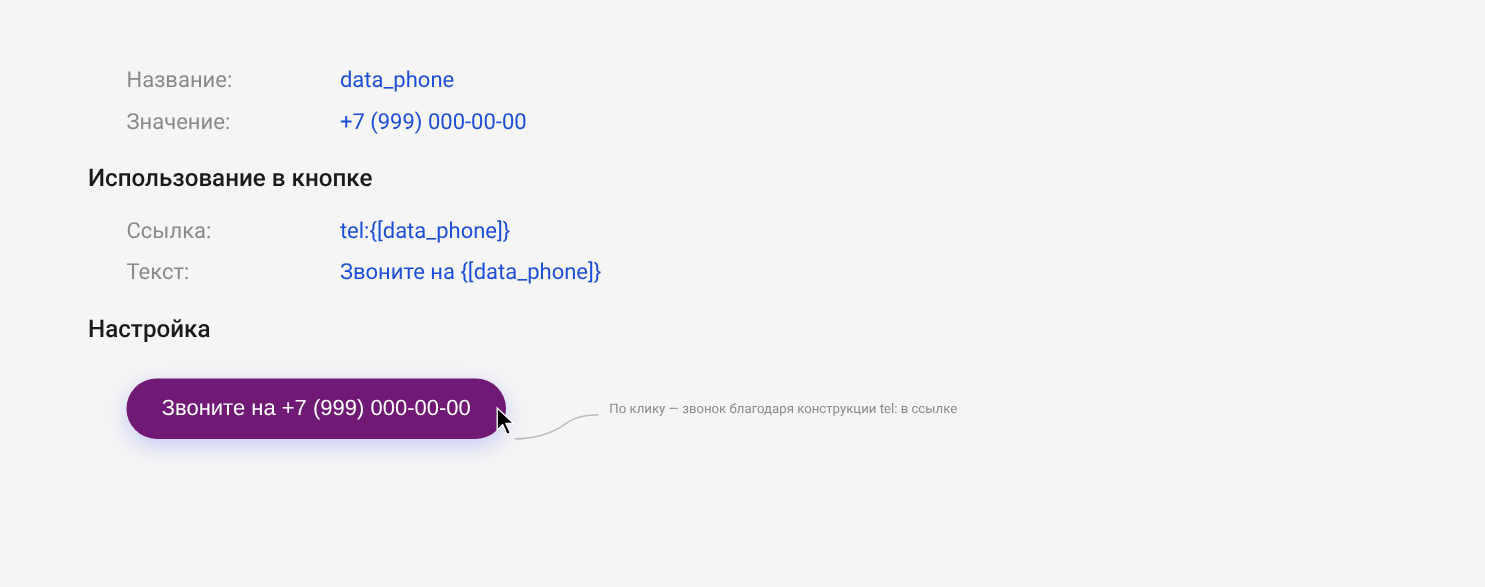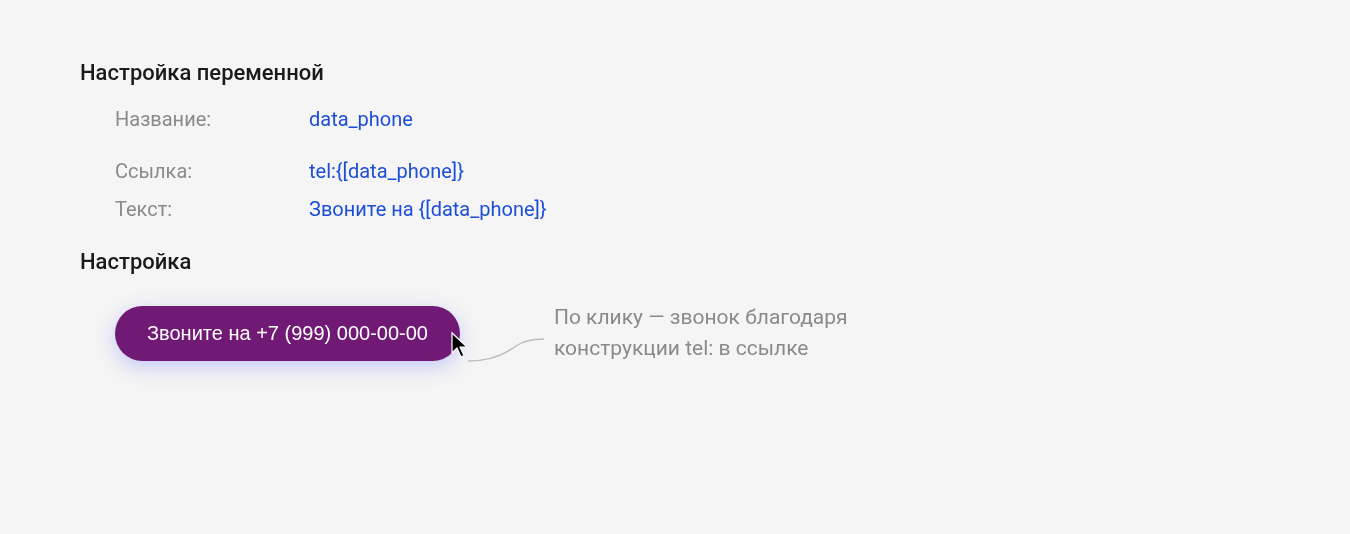--- a/index.html
+++ b/index.html
@@ -61,38 +61,42 @@
       margin-left: -10px;
       margin-top: 28px;
       z-index: 2;
     }
     .connector {
       margin-left: -6px;
       margin-top: 40px;
     }
     .note {
       color: #8a8a8a;
-      font-size: 21px;
+      font-size: 12px;
       line-height: 1.5;
       margin-left: 8px;
       max-width: 360px;
     }
   </style>
 </head>
 <body>
 
 <div class="block">
-  <div class="section-title">Настройка переменной</div>
   <div class="row">
     <div class="label">Название:</div>
     <div class="value">data_phone</div>
   </div>
+  <div class="row">
+    <div class="label">Значение:</div>
+    <div class="value">+7 (999) 000-00-00</div>
+  </div>
 </div>
 
 <div class="block">
+  <div class="section-title">Использование в кнопке</div>
   <div class="row">
     <div class="label">Ссылка:</div>
     <div class="value">tel:{[data_phone]}</div>
   </div>
   <div class="row">
     <div class="label">Текст:</div>
     <div class="value">Звоните на {[data_phone]}</div>
   </div>
 </div>
 

